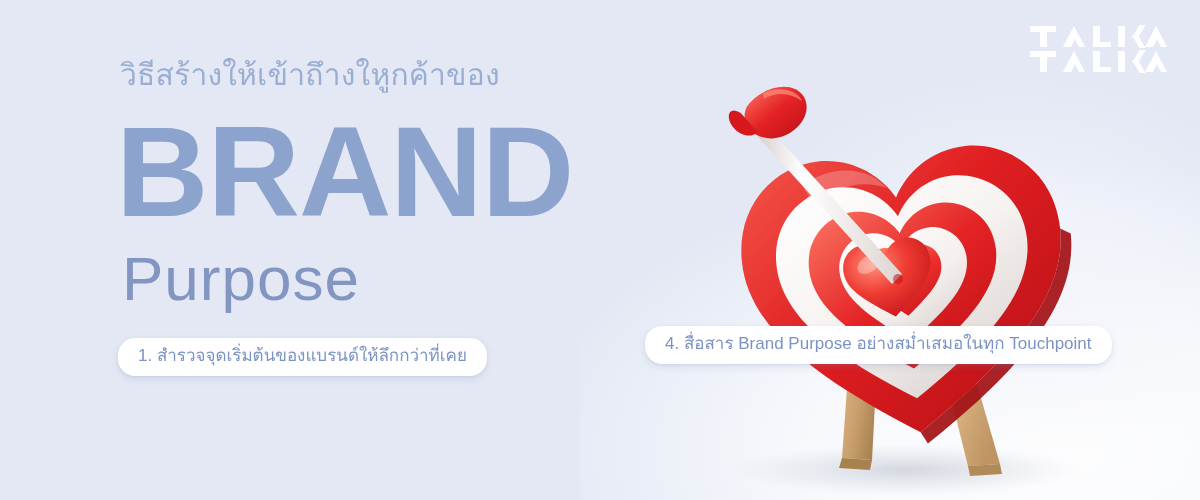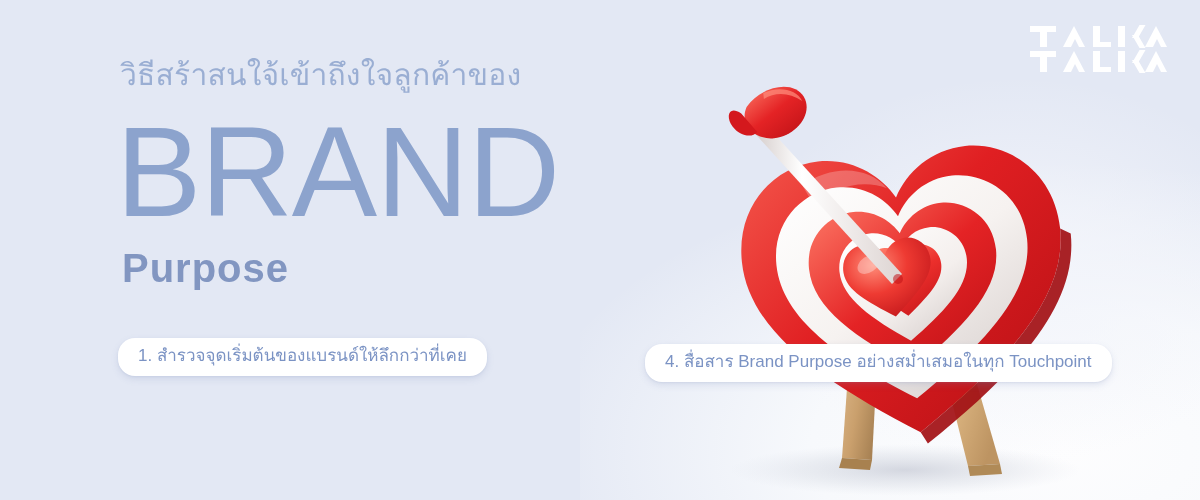--- a/index.html
+++ b/index.html
@@ -66,34 +66,34 @@
   
   #kicker {
     position:absolute; left:120px; top:56px;
     font-size:30px; line-height:1.25;
     color:#9aaed3; font-weight:400;
     letter-spacing:.2px; white-space:nowrap; z-index:6;
   }
   #brand-word {
     position:absolute; left:116px; top:108px;
     font-size:128px; line-height:1;
-    font-weight:400; color:#8ca3cd;
+    font-weight:700; color:#8ca3cd;
     letter-spacing:-1px; white-space:nowrap; z-index:6;
   }
   #purpose-word {
     position:absolute; left:122px; top:248px;
-    font-size:40px; line-height:1;
-    font-weight:700; color:#8296c1;
+    font-size:62px; line-height:1;
+    font-weight:400; color:#8296c1;
     letter-spacing:1px; white-space:nowrap; z-index:6;
   }
 
   
   .pill-col { position:absolute; display:flex; flex-direction:column; z-index:8; }
   #col-left  { left:118px; top:338px; gap:11px; }
-  #col-right { left:645px; top:344px; }
+  #col-right { left:645px; top:326px; }
   .pill {
     background:#fff;
     border-radius:17px;
     padding:7px 20px 8px;
     font-size:17px; line-height:1.35;
     color:#7b93c4; font-weight:400;
     white-space:nowrap;
     align-self:flex-start;
     box-shadow:0 3px 7px rgba(120,140,185,.19), 0 1px 2px rgba(120,140,185,.12);
   }
@@ -129,21 +129,21 @@
       <span class="lg lg-a"></span>
       <span class="lg lg-l"></span>
       <span class="lg lg-k">
           <i class="u"></i>
           <i class="d"></i>
         </span>
       <span class="lg lg-a"></span>
     </div>
   </div>
 
-  <div id="kicker">วิธีสร้าสนใจ้เข้าถึงใจลูกค้าของ</div>
+  <div id="kicker">วิธีสร้างให้เข้าถึางใหูกค้าของ</div>
   <div id="brand-word">BRAND</div>
   <div id="purpose-word">Purpose</div>
 
   <div class="pill-col" id="col-left">
     <div class="pill">1. สำรวจจุดเริ่มต้นของแบรนด์ให้ลึกกว่าที่เคย</div>
   </div>
 
   <div class="pill-col" id="col-right">
     <div class="pill">4. สื่อสาร Brand Purpose อย่างสม่ำเสมอในทุก Touchpoint</div>
   </div>

